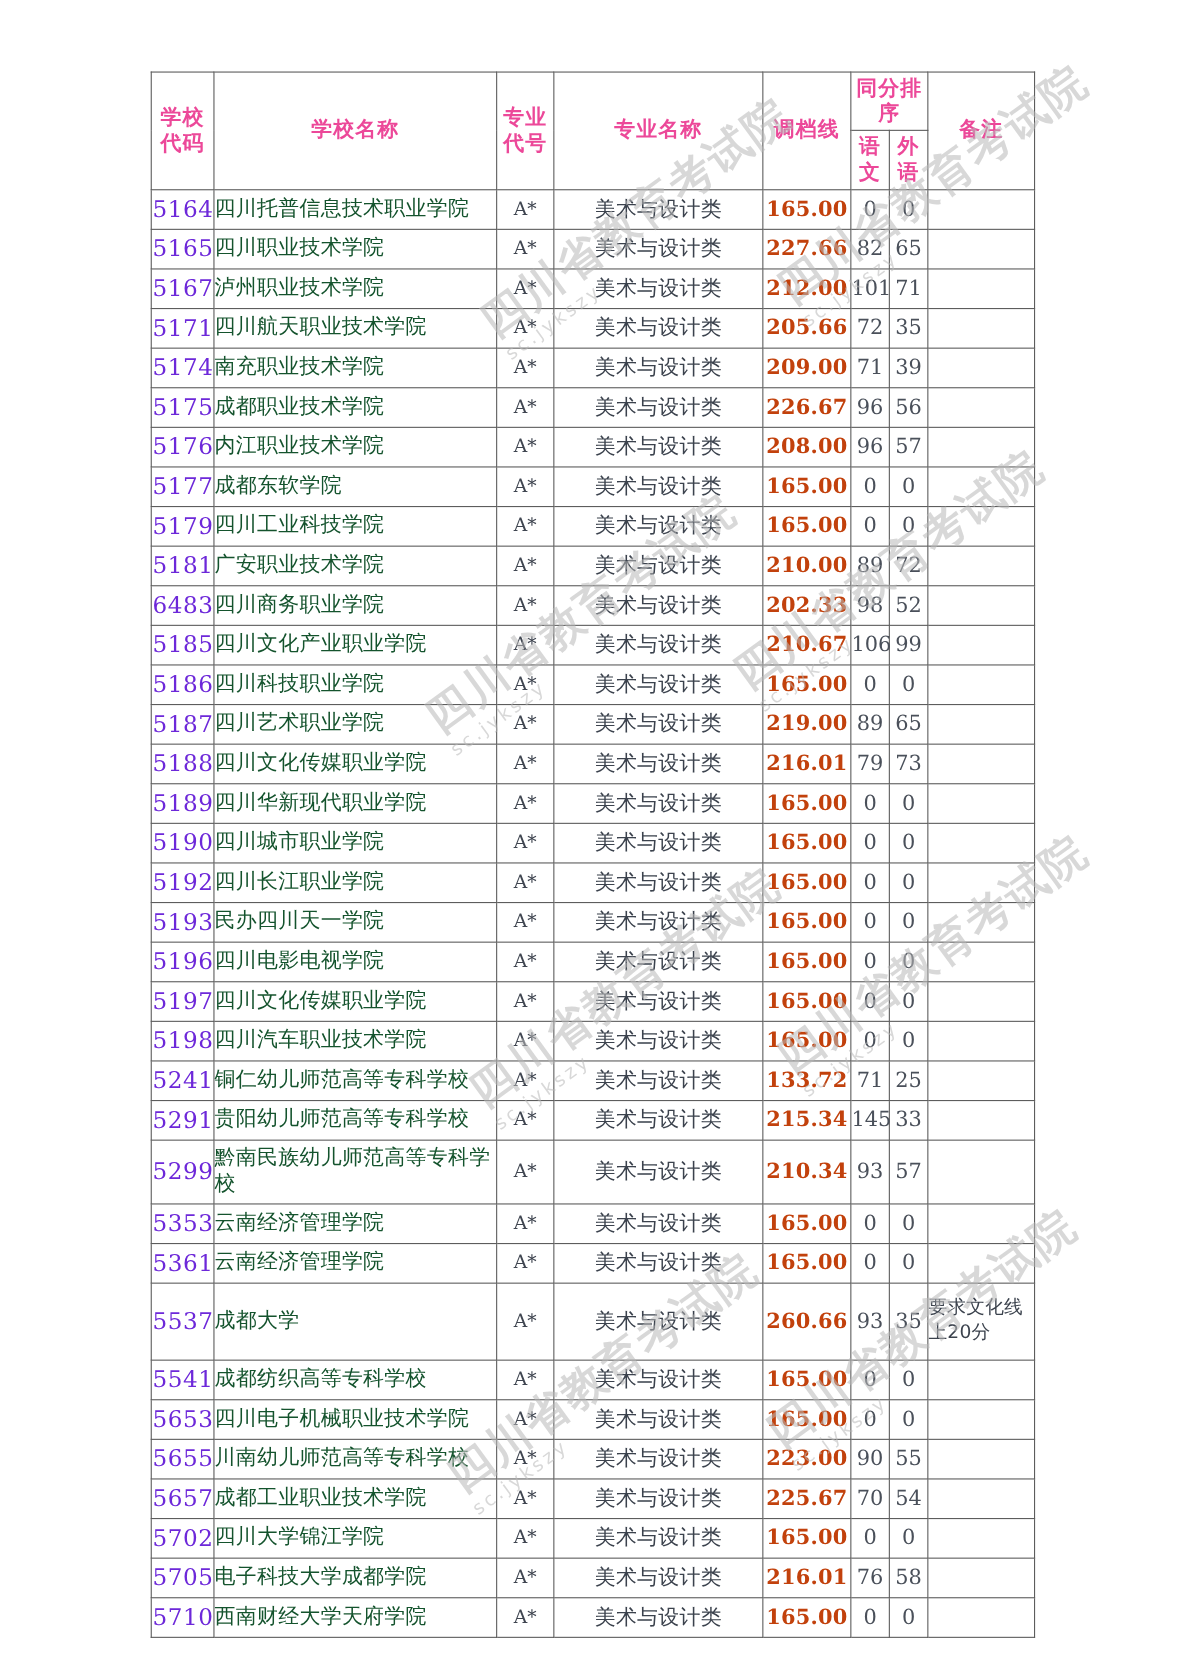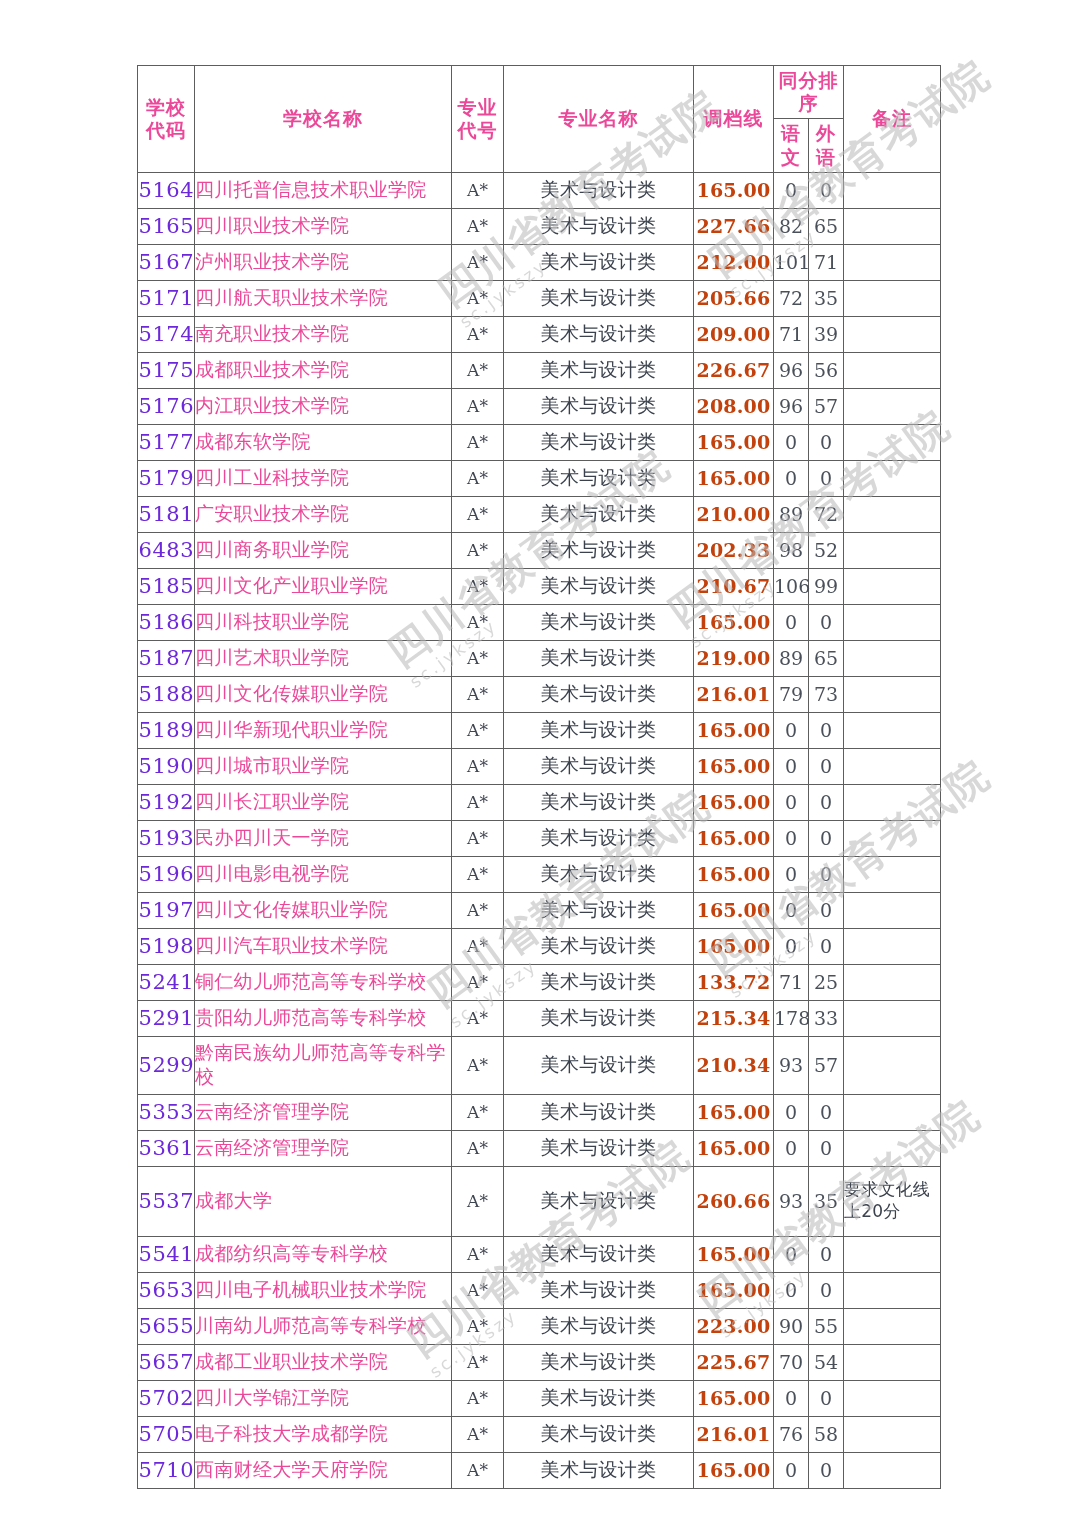--- a/index.html
+++ b/index.html
@@ -103,23 +103,23 @@
   
   td.c-code {
     font-family: "DejaVu Serif", "Liberation Serif", serif;
     font-size: 21px;
     color: #6d28d9;
     text-align: right;
     padding: 4px 2px;
     letter-spacing: .5px;
   }
   td.c-school {
-    font-family: Liberation Serif, serif;
+    font-family: Liberation Mono, monospace;
     font-size: 19px;
-    color: #ec4899;
+    color: #14532d;
     text-align: left;
     padding: 4px 6px 4px 9px;
     line-height: 1.30;
     letter-spacing: .3px;
   }
   td.c-mcode {
     font-family: "DejaVu Serif", "Liberation Serif", serif;
     font-size: 17px;
     color: #3f4550;
     text-align: center;
@@ -420,21 +420,21 @@
             <td class="c-rank">71</td>
             <td class="c-rank">25</td>
             <td class="c-note"></td>
           </tr>
           <tr class="data-row">
             <td class="c-code">5291</td>
             <td class="c-school">贵阳幼儿师范高等专科学校</td>
             <td class="c-mcode">A*</td>
             <td class="c-major">美术与设计类</td>
             <td class="c-score">215.34</td>
-            <td class="c-rank">178</td>
+            <td class="c-rank">145</td>
             <td class="c-rank">33</td>
             <td class="c-note"></td>
           </tr>
           <tr class="data-row tall">
             <td class="c-code">5299</td>
             <td class="c-school">黔南民族幼儿师范高等专科学校</td>
             <td class="c-mcode">A*</td>
             <td class="c-major">美术与设计类</td>
             <td class="c-score">210.34</td>
             <td class="c-rank">93</td>

